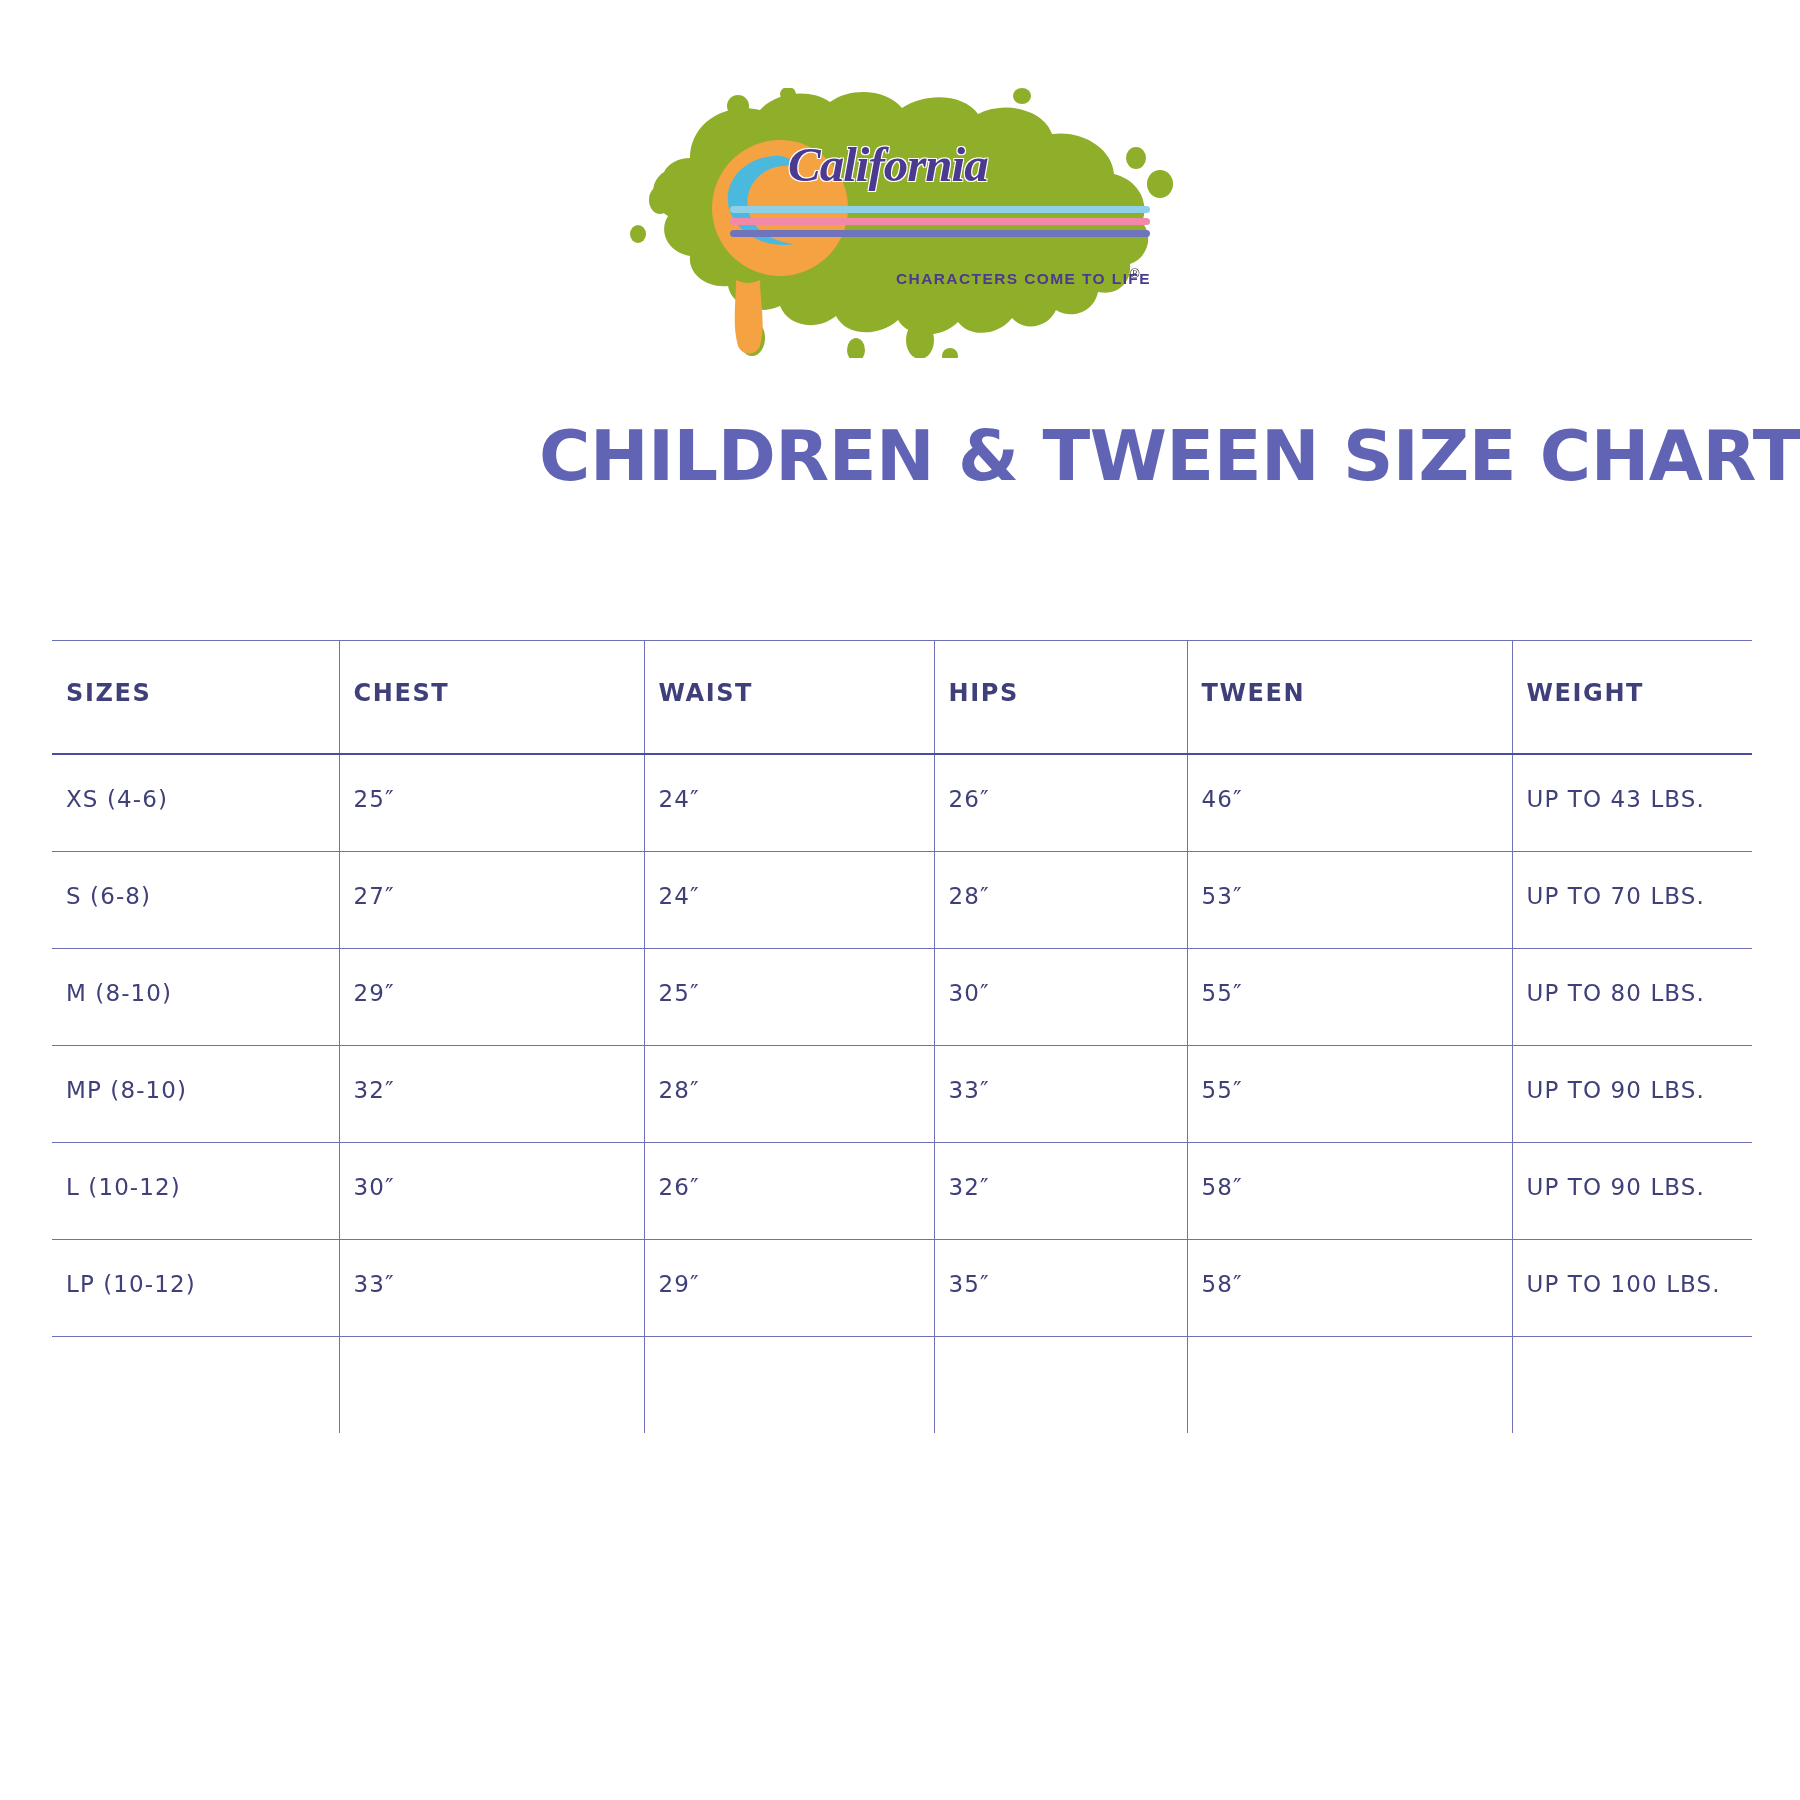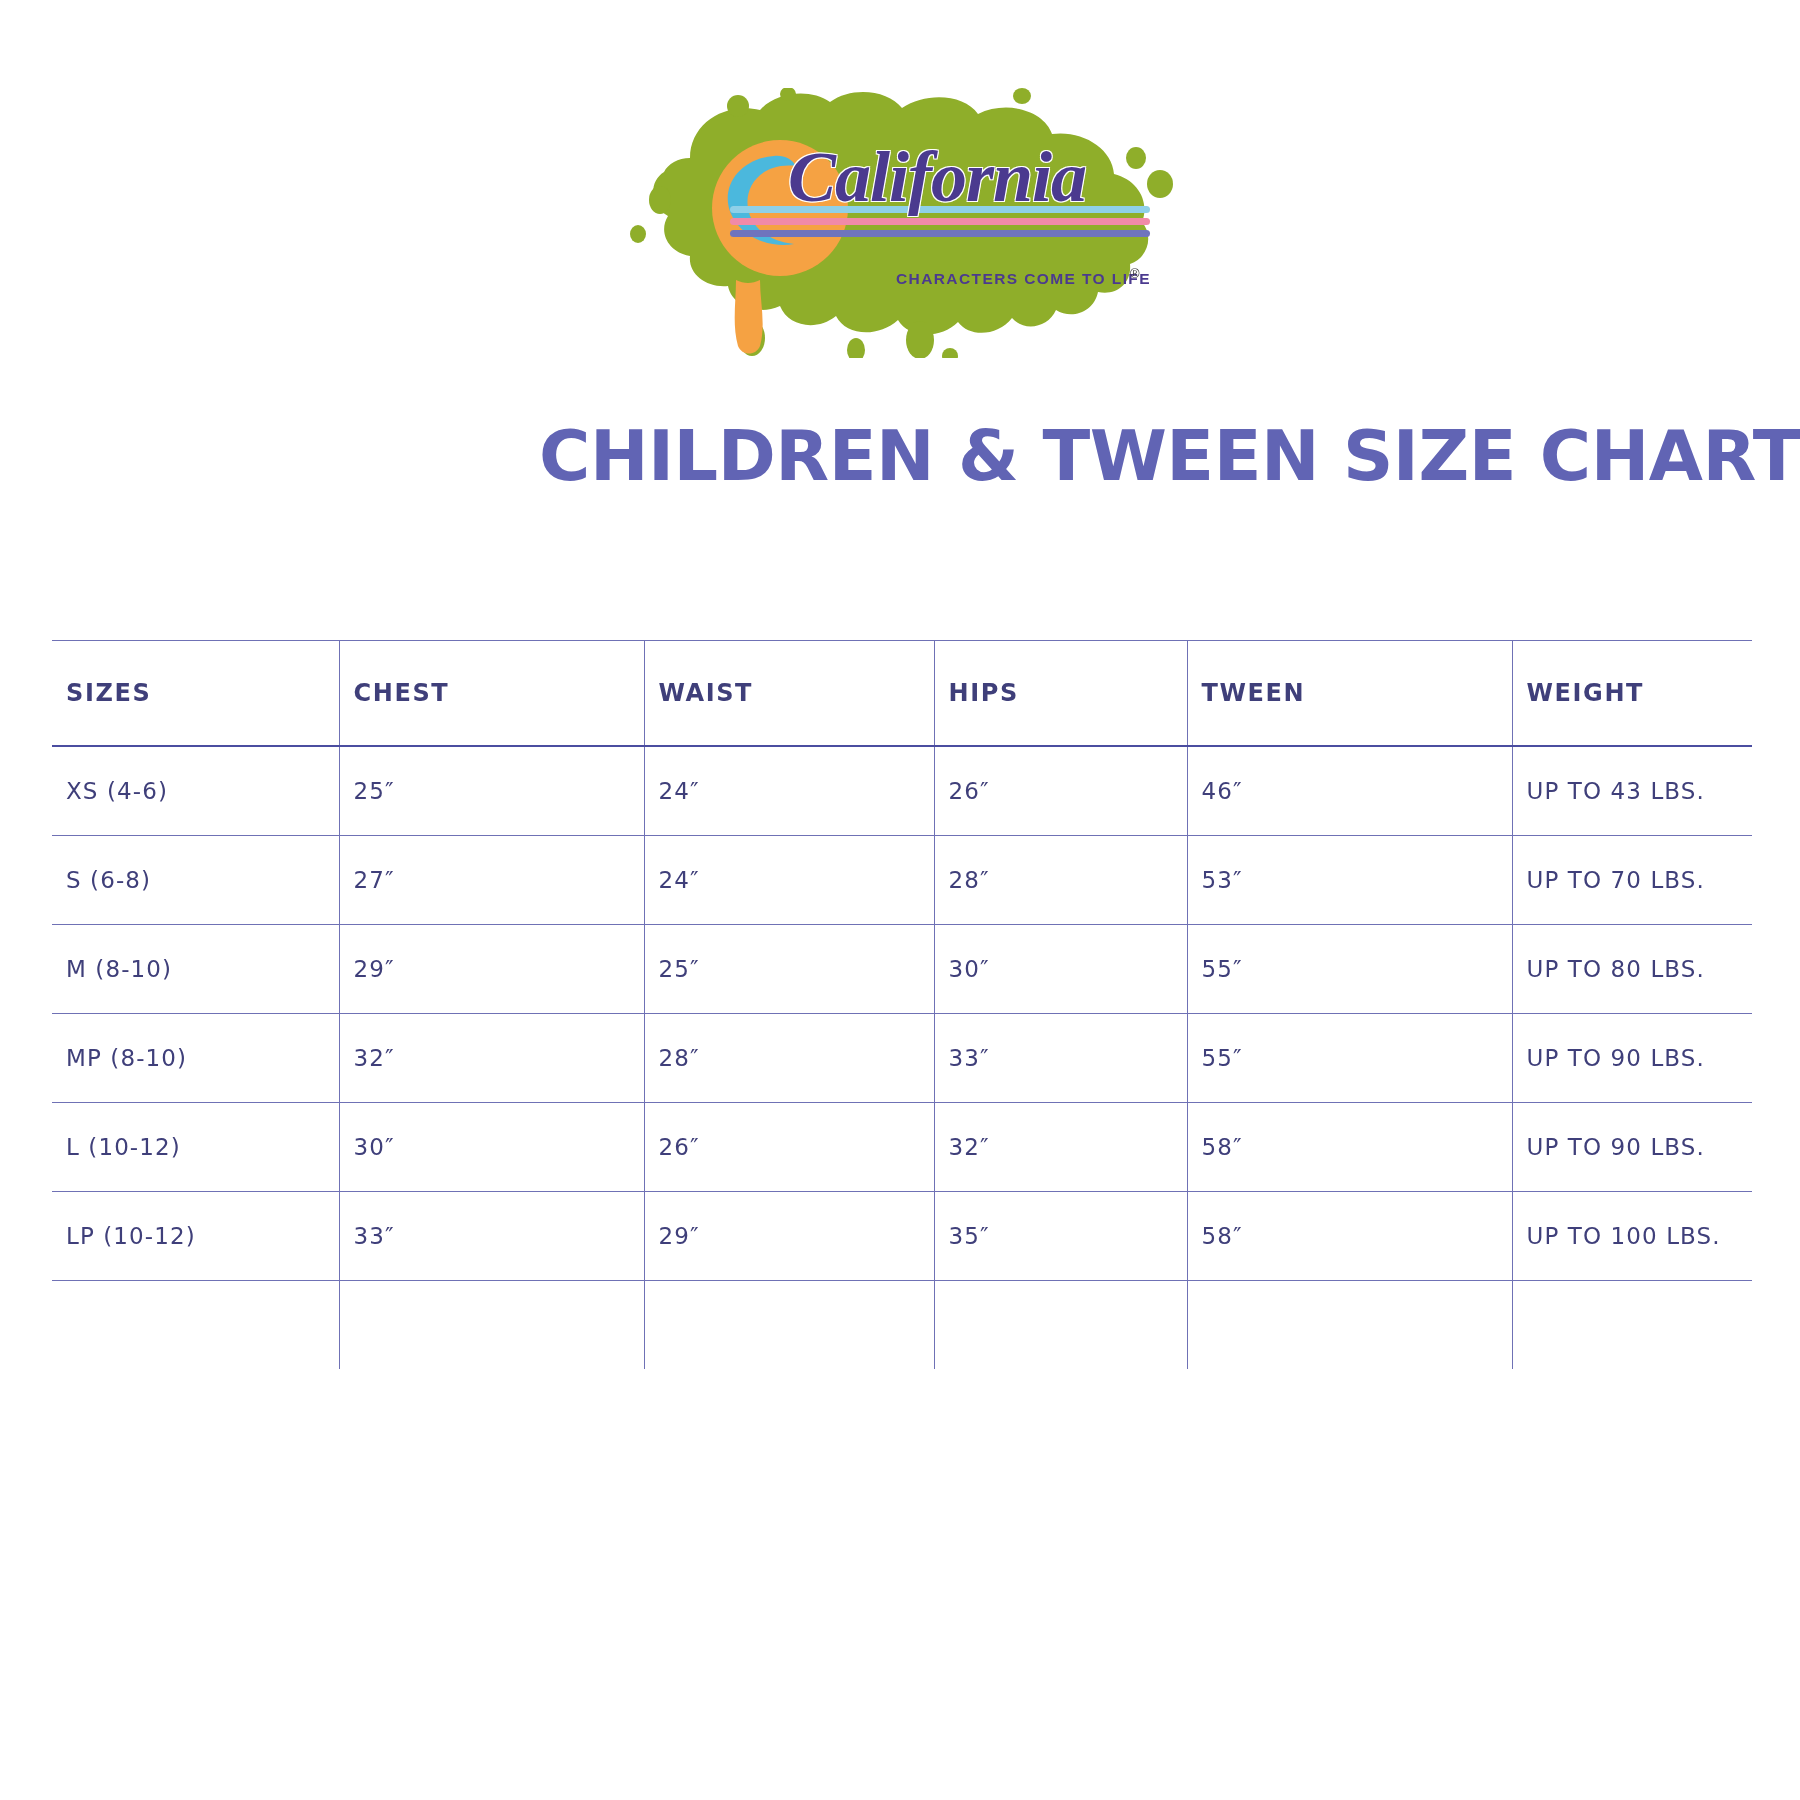--- a/index.html
+++ b/index.html
@@ -73,21 +73,21 @@
     width: 110px;
     height: 110px;
   }
   .logo-text-main {
     position: absolute;
     left: 168px;
     top: 48px;
     font-family: "Liberation Serif", serif;
     font-weight: bold;
     font-style: italic;
-    font-size: 72px;
+    font-size: 49px;
     color: #4b3a8f;
     letter-spacing: -1px;
     text-shadow: 1px 1px 0 #fff, -1px -1px 0 #fff, 1px -1px 0 #fff, -1px 1px 0 #fff;
   }
   .logo-text-sub {
     position: absolute;
     left: 188px;
     top: 118px;
     font-family: "Liberation Serif", serif;
     font-weight: bold;
@@ -144,21 +144,21 @@
   table.size-chart col.c1 { width: 305px; }
   table.size-chart col.c2 { width: 290px; }
   table.size-chart col.c3 { width: 253px; }
   table.size-chart col.c4 { width: 325px; }
   table.size-chart col.c5 { width: 240px; }
 
   table.size-chart th,
   table.size-chart td {
     text-align: left;
     vertical-align: middle;
-    padding: 0 0 0 14px;
+    padding: 0 0 8px 14px;
     font-size: 23px;
     letter-spacing: 1.1px;
     color: #3f3f7a;
     border-left: 1.6px solid #6f71b5;
     border-bottom: 1.6px solid #6f71b5;
     height: 88px;
     font-weight: normal;
     font-family: "DejaVu Sans", sans-serif;
   }
   table.size-chart th:first-child,

